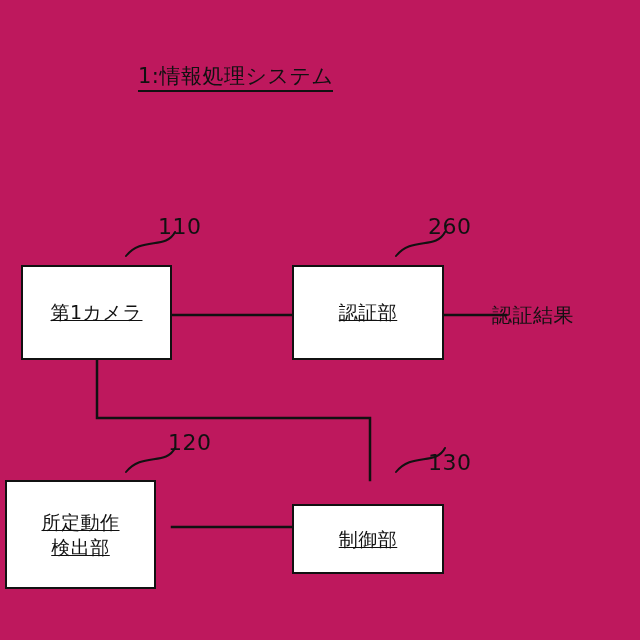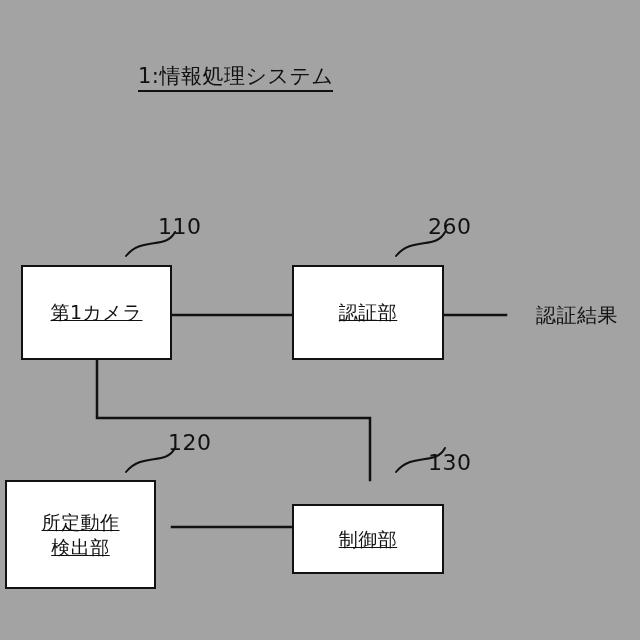--- a/index.html
+++ b/index.html
@@ -11,21 +11,21 @@
     width: 640px;
     height: 640px;
     font-family: "DejaVu Sans", "Liberation Sans", sans-serif;
     color: #111111;
     overflow: hidden;
   }
   #canvas {
     position: relative;
     width: 640px;
     height: 640px;
-    background: #a3a3a3;
+    background: #be185d;
   }
   svg.layer {
     position: absolute;
     left: 0;
     top: 0;
     width: 640px;
     height: 640px;
   }
   .fig-title {
     position: absolute;
@@ -108,16 +108,16 @@
         <span class="node-label">制御部</span>
       </div>
     </div>
   <div id="refs-host">
       <div class="ref" style="left: 158px; top: 214px;">110</div>
       <div class="ref" style="left: 428px; top: 214px;">260</div>
       <div class="ref" style="left: 168px; top: 430px;">120</div>
       <div class="ref" style="left: 428px; top: 450px;">130</div>
     </div>
   <div id="io-host">
-      <div class="io-text" style="left: 536px; top: 302px;">認証結果</div>
+      <div class="io-text" style="left: 492px; top: 302px;">認証結果</div>
     </div>
 
 </div>
 
 </body></html>

